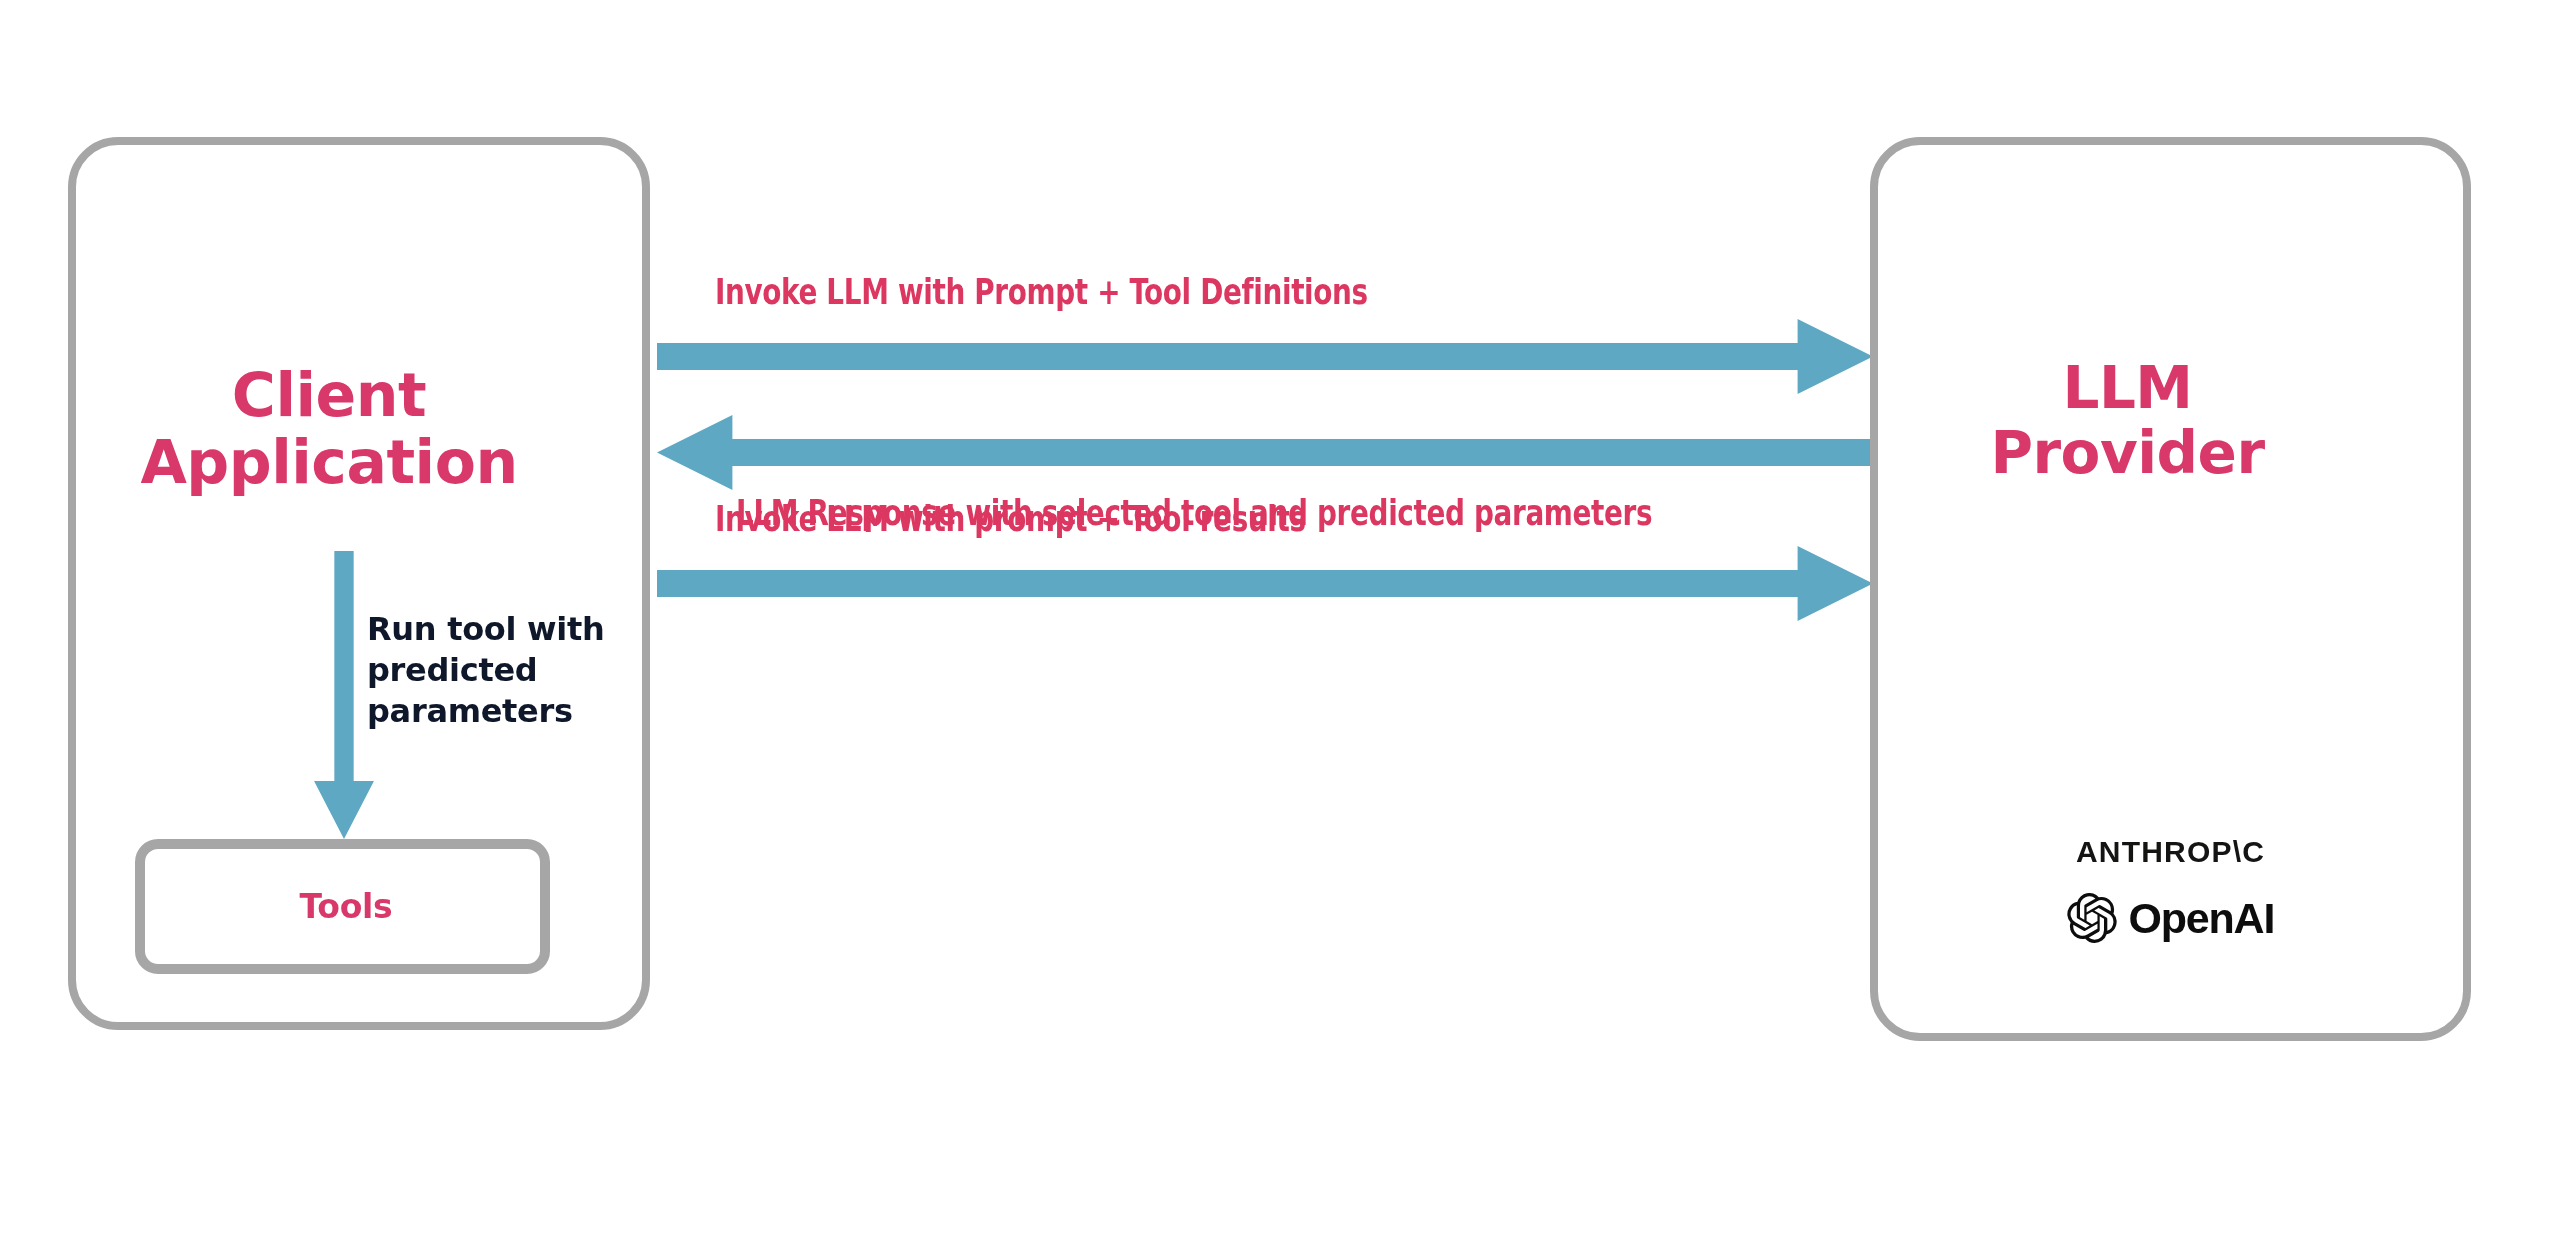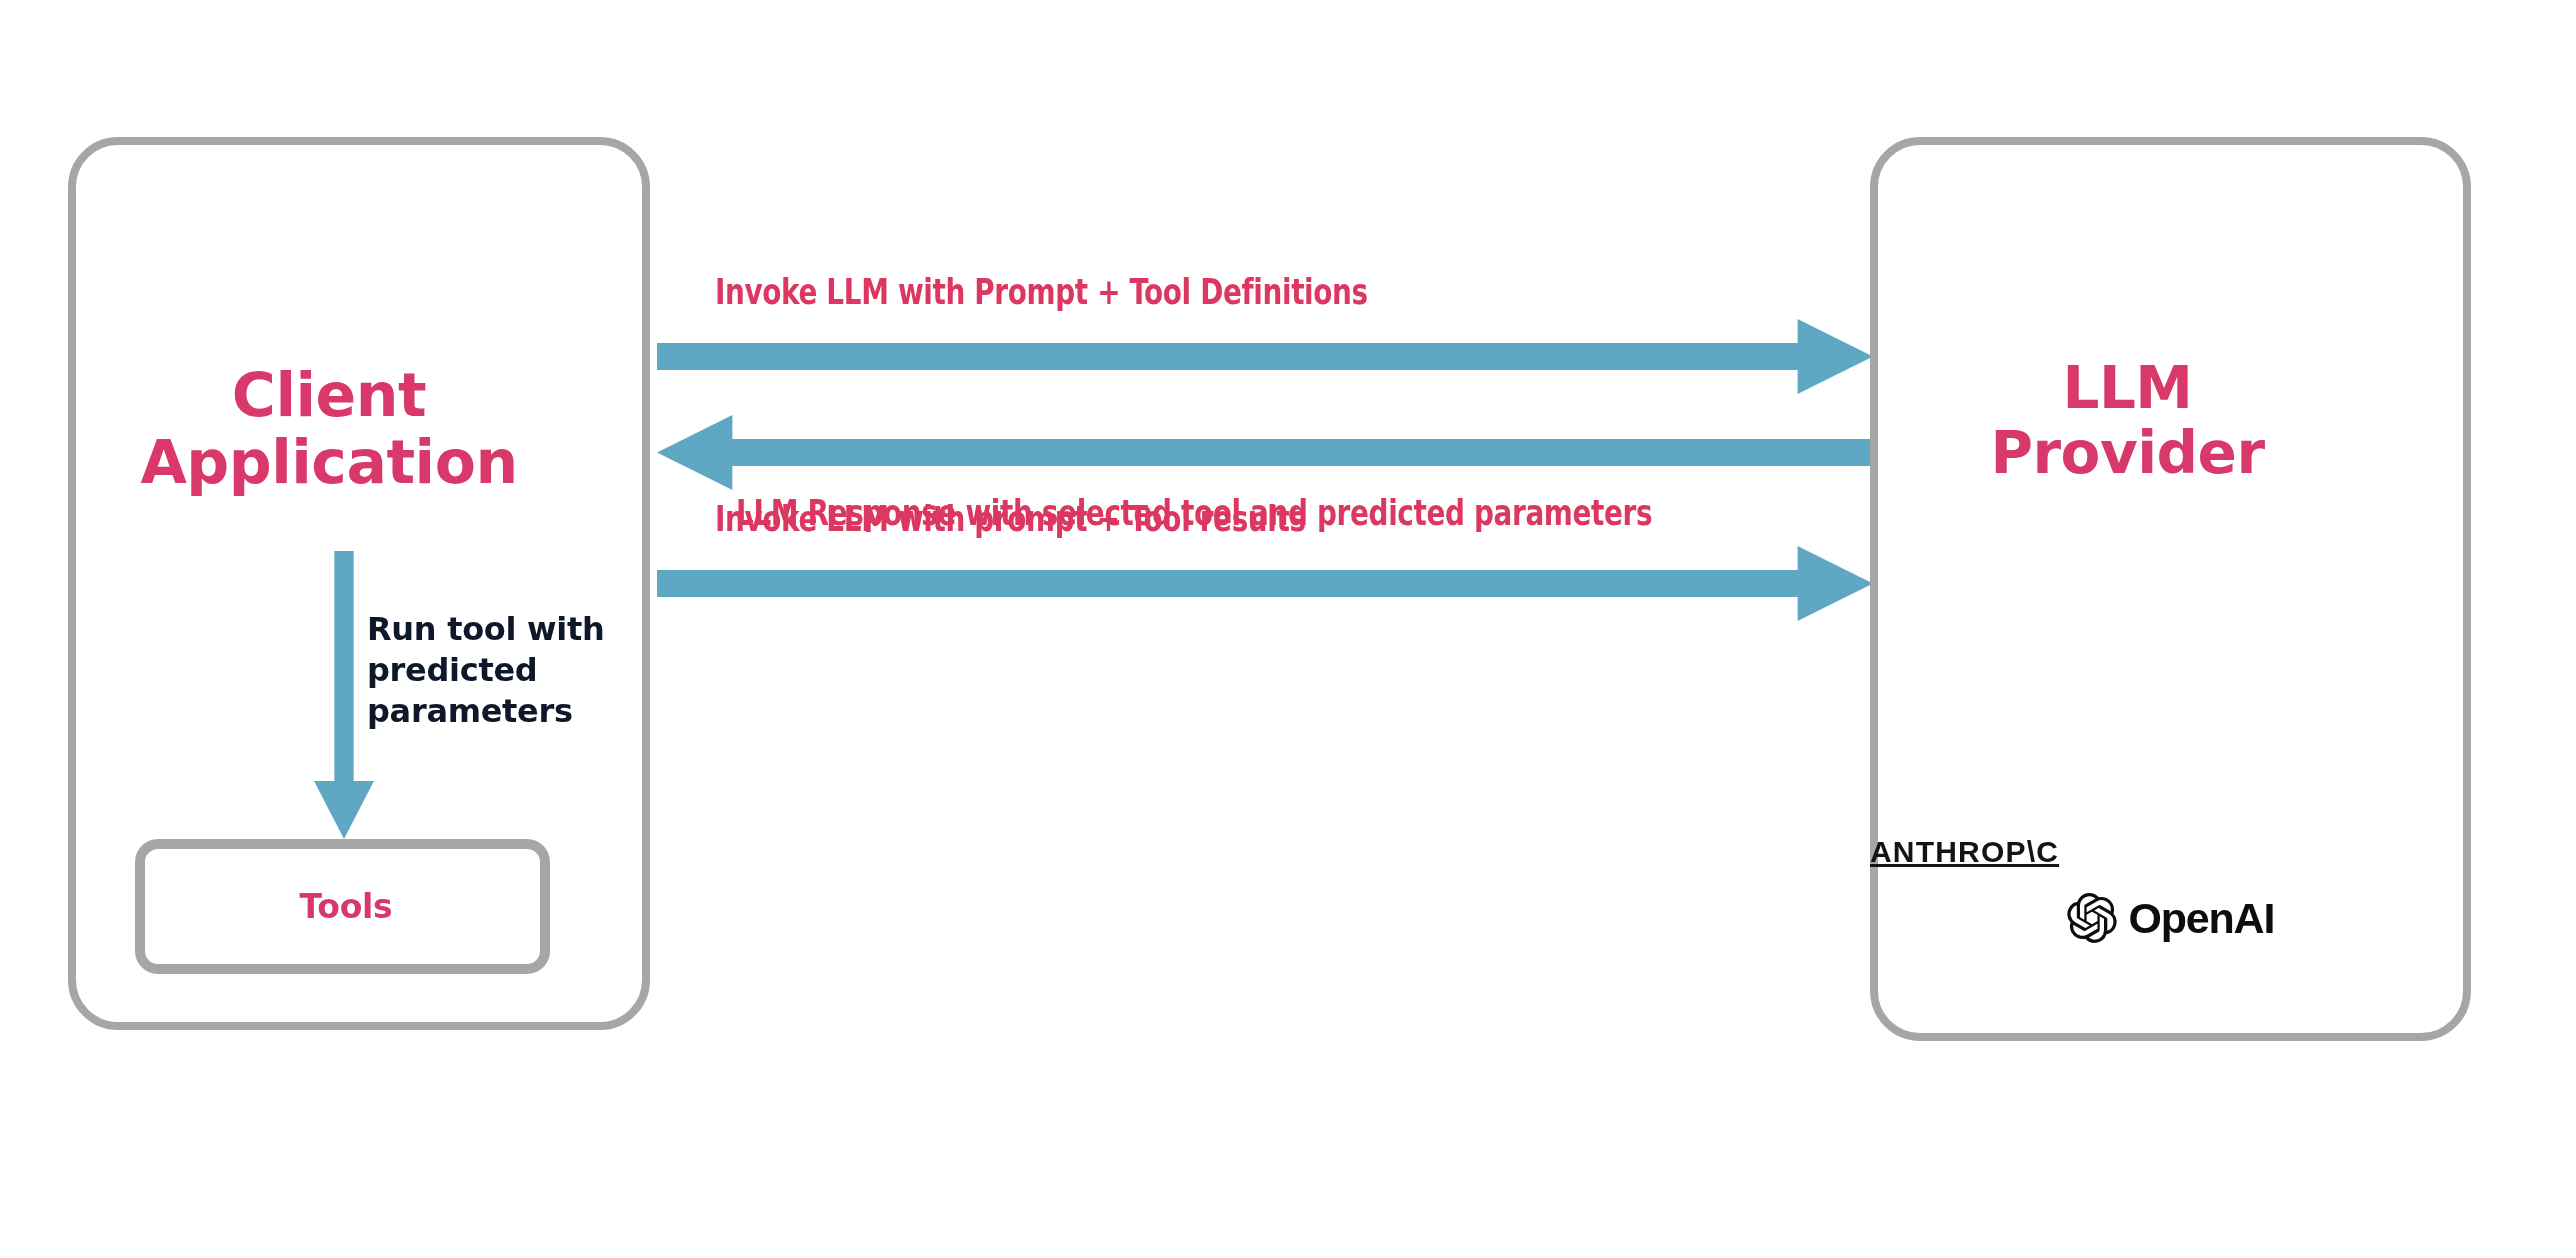--- a/index.html
+++ b/index.html
@@ -151,26 +151,26 @@
   #row-response-b { top: 636px; height: 126px; }
   #row-response-b .msg-arrow { top: 0px; }
   #row-response-b .msg-label { left: 79px; top: 77px; }
 
   
   #anthropic-wordmark {
     position: absolute;
     left: 1870px;
     top: 835px;
     width: 601px;
+    text-align: center;
     color: #141413;
     font-family: "Liberation Sans", sans-serif;
     font-weight: 700;
     font-size: 30px;
     letter-spacing: 1.2px;
-    text-decoration: underline;
   }
   #openai-lockup {
     position: absolute;
     left: 1870px;
     top: 893px;
     width: 601px;
     display: flex;
     align-items: center;
     justify-content: center;
     gap: 11.6px;

